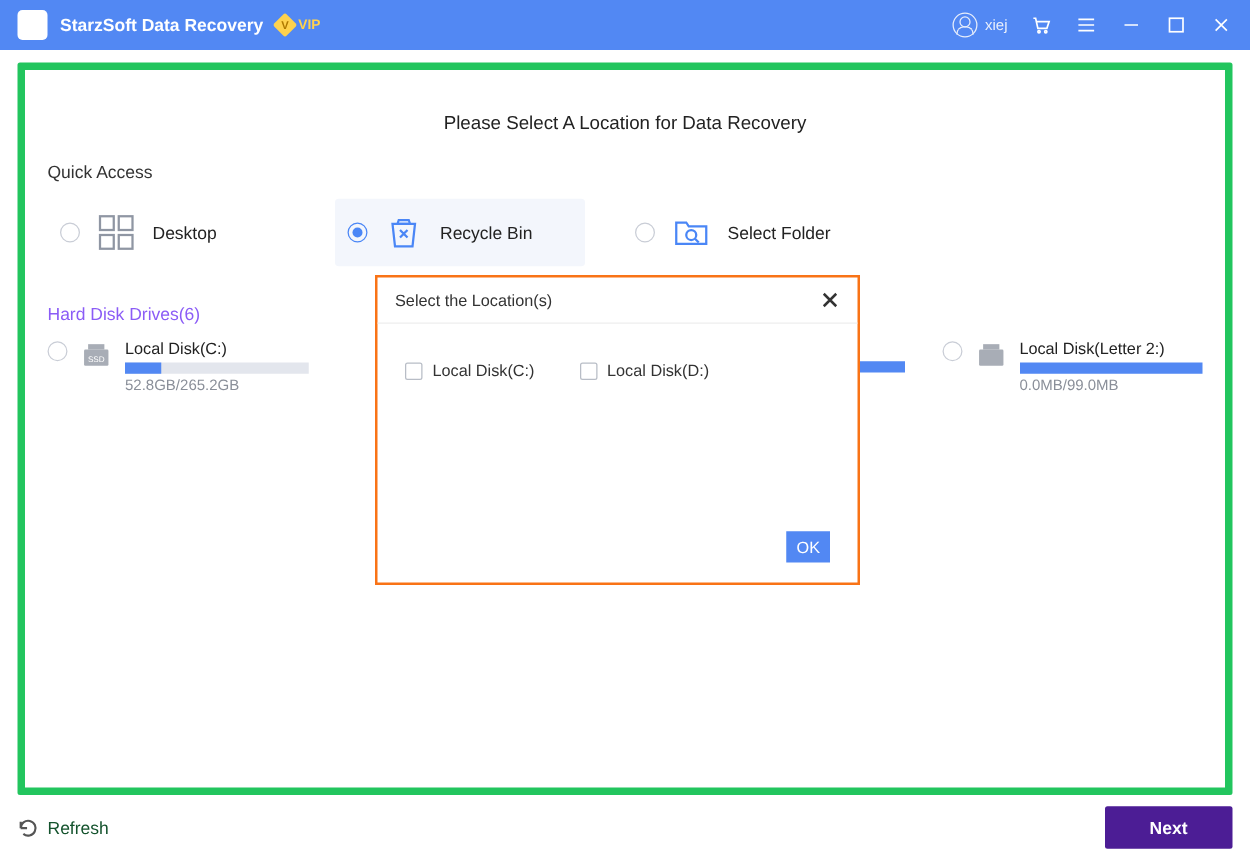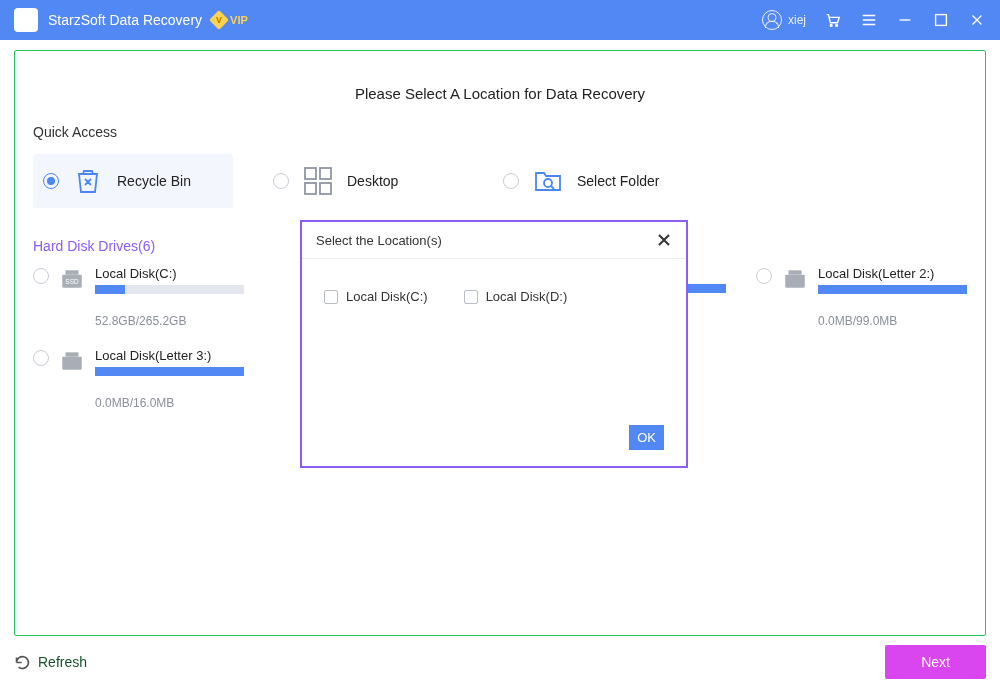--- a/index.html
+++ b/index.html
@@ -17,21 +17,21 @@
   }
   .app-logo {
     width: 24px; height: 24px;
     background: #fff;
     color: #5288f3;
     border-radius: 4px;
     display: flex; align-items: center; justify-content: center;
     margin-right: 10px;
   }
   .app-logo svg { width: 16px; height: 16px; fill: #5288f3; }
-  .app-name { font-weight: 400; flex: 0 0 auto; }
+  .app-name { font-weight: 700; flex: 0 0 auto; }
   .vip-badge {
     margin-left: 10px;
     display: flex; align-items: center;
     color: #ffd24d; font-size: 11px; font-weight: 600;
   }
   .vip-diamond {
     width: 14px; height: 14px; background: #ffd24d;
     transform: rotate(45deg); margin-right: 4px; border-radius: 2px;
     display: flex; align-items: center; justify-content: center;
   }
@@ -44,21 +44,21 @@
     border: 1.5px solid #e8eefb; position: relative;
   }
   .avatar-icon::before { content:""; position:absolute; width:7px; height:7px; border-radius:50%; border:1.5px solid #e8eefb; top:2px; left:50%; transform:translateX(-50%);}
   .avatar-icon::after { content:""; position:absolute; width:12px; height:6px; border-radius:6px 6px 0 0; border:1.5px solid #e8eefb; border-bottom:none; bottom:1px; left:50%; transform:translateX(-50%);}
   .win-icon { width: 18px; height: 18px; display:flex; align-items:center; justify-content:center; cursor: pointer;}
   .win-icon svg { stroke: #fff; stroke-width: 1.5; fill: none; }
 
   
   .content-wrap {
     position: absolute; left:14px; right:14px; top:50px; bottom:54px;
-    border: 1px solid #22c55e; background:#fff; border-radius:2px;
+    border: 6px solid #22c55e; background:#fff; border-radius:2px;
     padding: 22px 18px;
   }
   .page-title { text-align: center; color: #222; font-size: 15px; margin-top: 12px;}
   .section-label { font-size: 14px; color: #333; margin-top: 22px; }
 
   .qa-row {
     display: flex; gap: 30px; margin-top: 14px;
   }
   .qa-item {
     display: flex; align-items: center; gap: 12px;
@@ -91,39 +91,39 @@
   .drive {
     display: flex; align-items:flex-start; gap: 10px;
   }
   .drive .radio { margin-top: 2px; }
   .drive-icon { width: 26px; height: 26px; flex-shrink:0; }
   .drive-icon svg { width:26px; height:26px; fill:#a8adb6; }
   .drive-info { flex:1; min-width:0; }
   .drive-name { font-size: 13px; color: #222; margin-bottom: 4px; white-space:nowrap; overflow:hidden; text-overflow:ellipsis;}
   .bar { width: 100%; height: 9px; background: #e3e6ed; position:relative;}
   .bar-fill { height:100%; background:#5288f3; }
-  .drive-size { font-size: 12px; color: #8a8f99; margin-top: 20px;}
+  .drive-size { font-size: 12px; color: #8a8f99; margin-top: 2px;}
 
   
   .footer {
     position: absolute; left:14px; right:14px; bottom:8px;
     height: 40px; display:flex; align-items:center; justify-content:space-between;
   }
   .refresh { display:flex; align-items:center; gap:7px; color:#14532d; font-size:14px; cursor:pointer;}
   .refresh svg { width:17px; height:17px; stroke:#555; fill:none; stroke-width:2;}
   .next-btn {
-    background:#d946ef; color:#fff; border:none;
-    padding: 9px 36px; font-size:14px; border-radius:2px; cursor:pointer;
+    background:#4c1d95; color:#fff; border:none;
+    padding: 9px 36px; font-size:14px; border-radius:2px; cursor:pointer;font-weight:bold;
   }
 
   
   .dialog {
     position: absolute; left: 300px; top: 220px;
     width: 388px; height: 248px;
-    background:#fff; border: 2px solid #8b5cf6;
+    background:#fff; border: 2px solid #f97316;
     display:flex; flex-direction:column;
     z-index: 10;
   }
   .dlg-header {
     display:flex; align-items:center; justify-content:space-between;
     padding: 10px 14px; border-bottom:1px solid #eee; font-size:13px; color:#333;
   }
   .dlg-close { width:16px; height:16px; cursor:pointer; display:flex; align-items:center; justify-content:center;}
   .dlg-close svg { width:14px; height:14px; stroke:#333; stroke-width:2;}
   .dlg-body { padding: 14px 22px; flex:1; }
@@ -185,45 +185,45 @@
     </span>
   </div>
 </div>
 
 <div class="content-wrap">
   <div class="page-title">Please Select A Location for Data Recovery</div>
 
   <div class="section-label">Quick Access</div>
 
   <div class="qa-row">
-    <div class="qa-item selected">
-      <span class="radio checked"></span>
-      <span class="qa-icon">
-        <svg viewBox="0 0 32 32">
-            <path d="M7 9h18l-2 18H9L7 9z"></path>
-            <path d="M12 6h8l1 3H11l1-3z"></path>
-            <path d="M13 14l3 3-3 3m6-6l-3 3 3 3"></path>
-          </svg>
-      </span>
-      <span class="qa-label">Recycle Bin</span>
-    </div>
-
     <div class="qa-item">
       <span class="radio"></span>
       <span class="qa-icon desktop">
         <svg viewBox="0 0 32 32">
             <rect x="3" y="3" width="11" height="11"></rect>
             <rect x="18" y="3" width="11" height="11"></rect>
             <rect x="3" y="18" width="11" height="11"></rect>
             <rect x="18" y="18" width="11" height="11"></rect>
           </svg>
       </span>
       <span class="qa-label">Desktop</span>
     </div>
 
+    <div class="qa-item selected">
+      <span class="radio checked"></span>
+      <span class="qa-icon">
+        <svg viewBox="0 0 32 32">
+            <path d="M7 9h18l-2 18H9L7 9z"></path>
+            <path d="M12 6h8l1 3H11l1-3z"></path>
+            <path d="M13 14l3 3-3 3m6-6l-3 3 3 3"></path>
+          </svg>
+      </span>
+      <span class="qa-label">Recycle Bin</span>
+    </div>
+
     <div class="qa-item">
       <span class="radio"></span>
       <span class="qa-icon">
         <svg viewBox="0 0 32 32">
             <path d="M4 8h8l2 3h14v14H4V8z"></path>
             <circle cx="16" cy="18" r="4"></circle>
             <path d="M19 21l3 3"></path>
           </svg>
       </span>
       <span class="qa-label">Select Folder</span>
@@ -271,36 +271,20 @@
       </span>
       <div class="drive-info">
         <div class="drive-name">Local Disk(Letter 2:)</div>
         <div class="bar">
             <div class="bar-fill" style="width:100%"></div>
           </div>
         <div class="drive-size">0.0MB/99.0MB</div>
       </div>
     </div>
 
-    <div class="drive">
-      <span class="radio"></span>
-      <span class="drive-icon">
-        <svg viewBox="0 0 24 24">
-            <rect x="3" y="8" width="18" height="12" rx="1"></rect>
-            <rect x="6" y="4" width="12" height="4"></rect>
-          </svg>
-      </span>
-      <div class="drive-info">
-        <div class="drive-name">Local Disk(Letter 3:)</div>
-        <div class="bar">
-            <div class="bar-fill" style="width:100%"></div>
-          </div>
-        <div class="drive-size">0.0MB/16.0MB</div>
-      </div>
-    </div>
   </div>
 </div>
 
 <div class="footer">
   <div class="refresh">
     <svg viewBox="0 0 20 20">
         <path d="M3 10a7 7 0 1 1 2.5 5.4M3 10V4m0 6h6"></path>
       </svg>
     <span>Refresh</span>
   </div>

